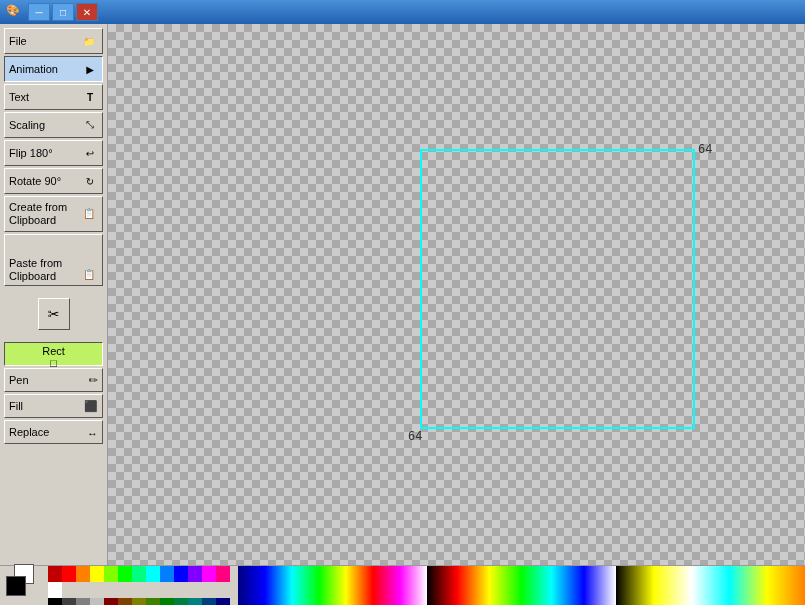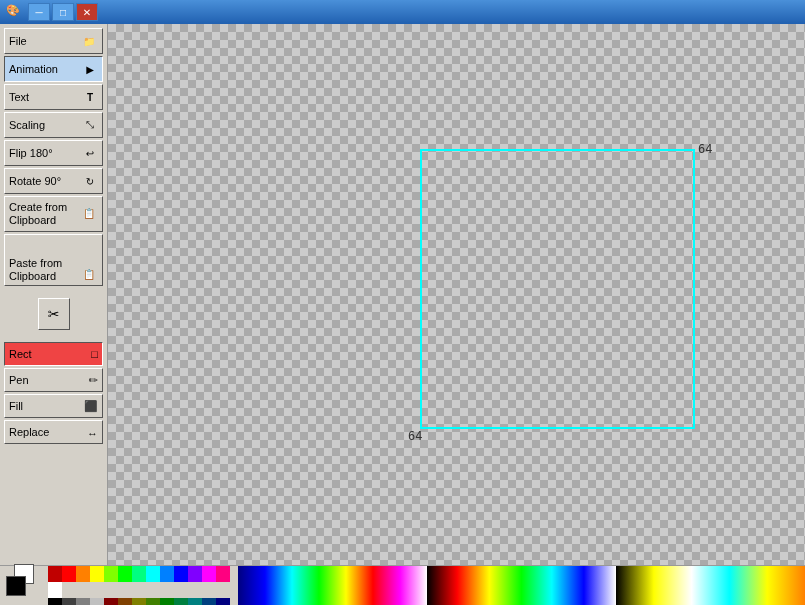--- a/index.html
+++ b/index.html
@@ -84,25 +84,26 @@
       border-top-color: #fff;
       border-left-color: #fff;
       border-bottom-color: #555;
       border-right-color: #555;
       padding: 2px 4px;
       cursor: pointer;
       font-size: 11px;
       height: 24px;
     }
     .draw-tool-btn.active {
-      background: #ef4444;
+      background: #bef264;
       border-top-color: #555;
       border-left-color: #555;
       border-bottom-color: #fff;
       border-right-color: #fff;
+      flex-direction: column;
     }
     .draw-tool-btn .btn-label { flex: 1; }
 
     
     #canvas-area {
       flex: 1;
       background: repeating-conic-gradient(#aaa 0% 25%, #ccc 0% 50%) 0 0 / 16px 16px;
       position: relative;
       overflow: hidden;
     }

